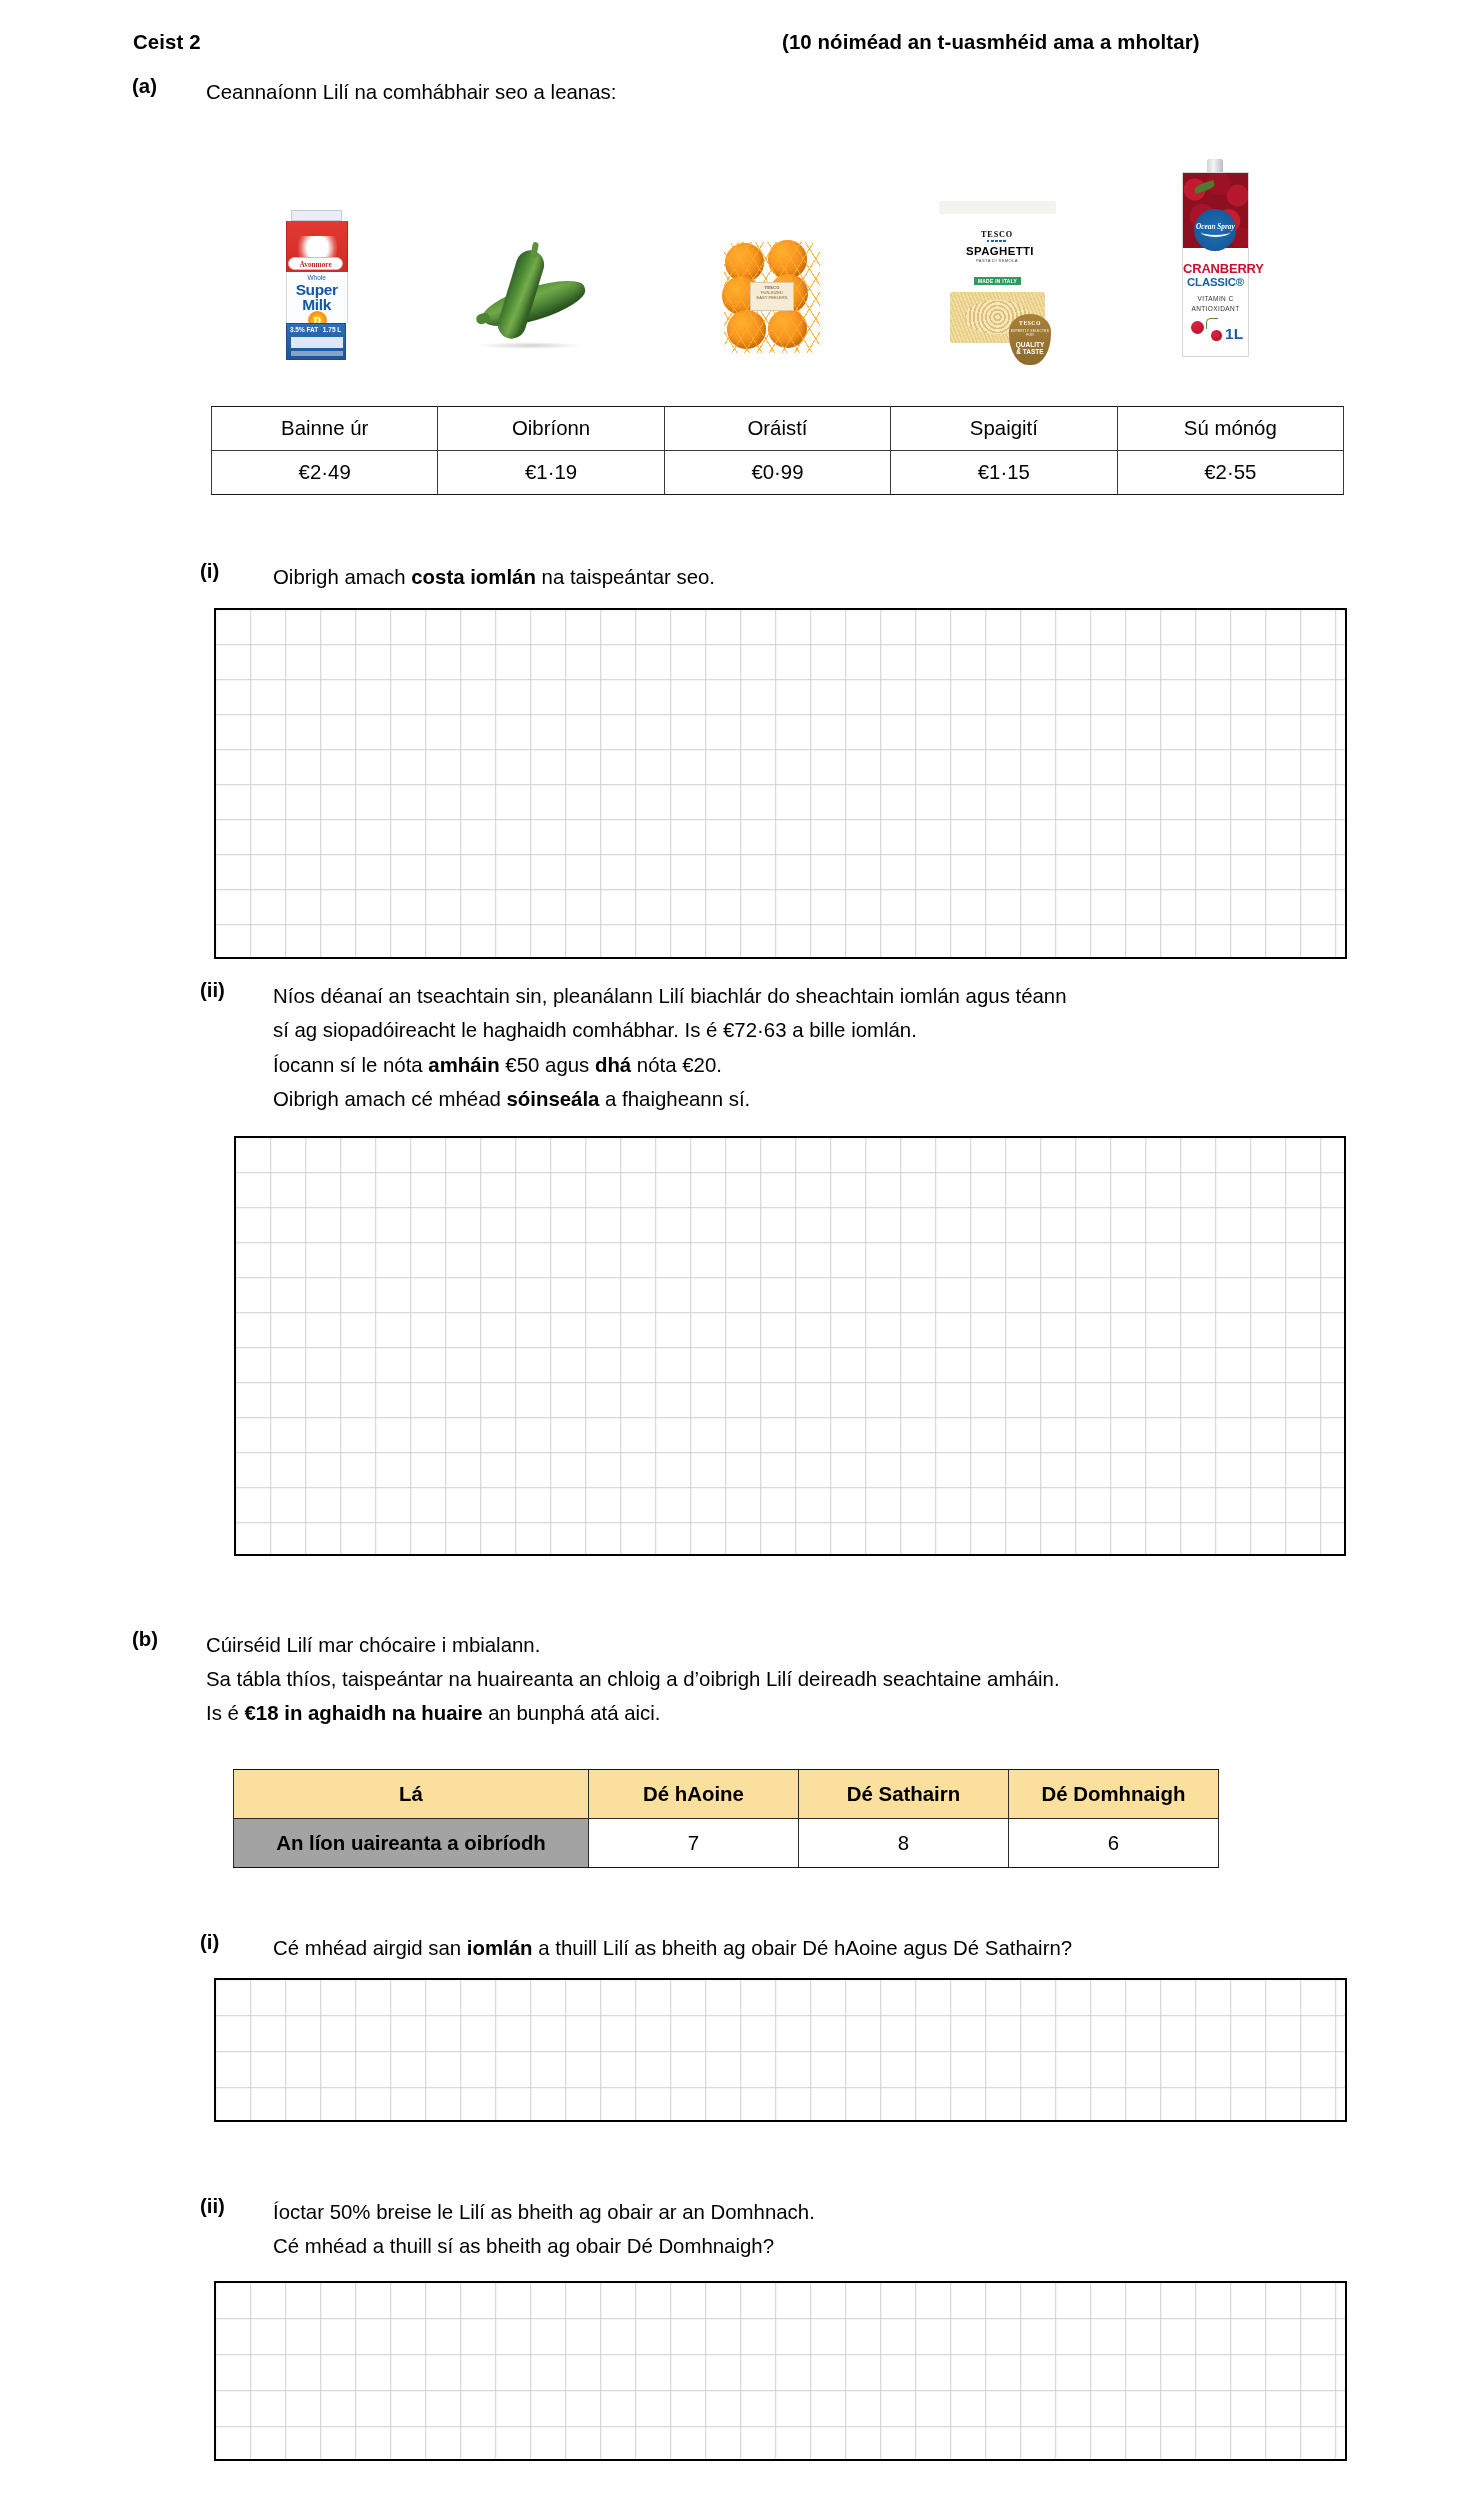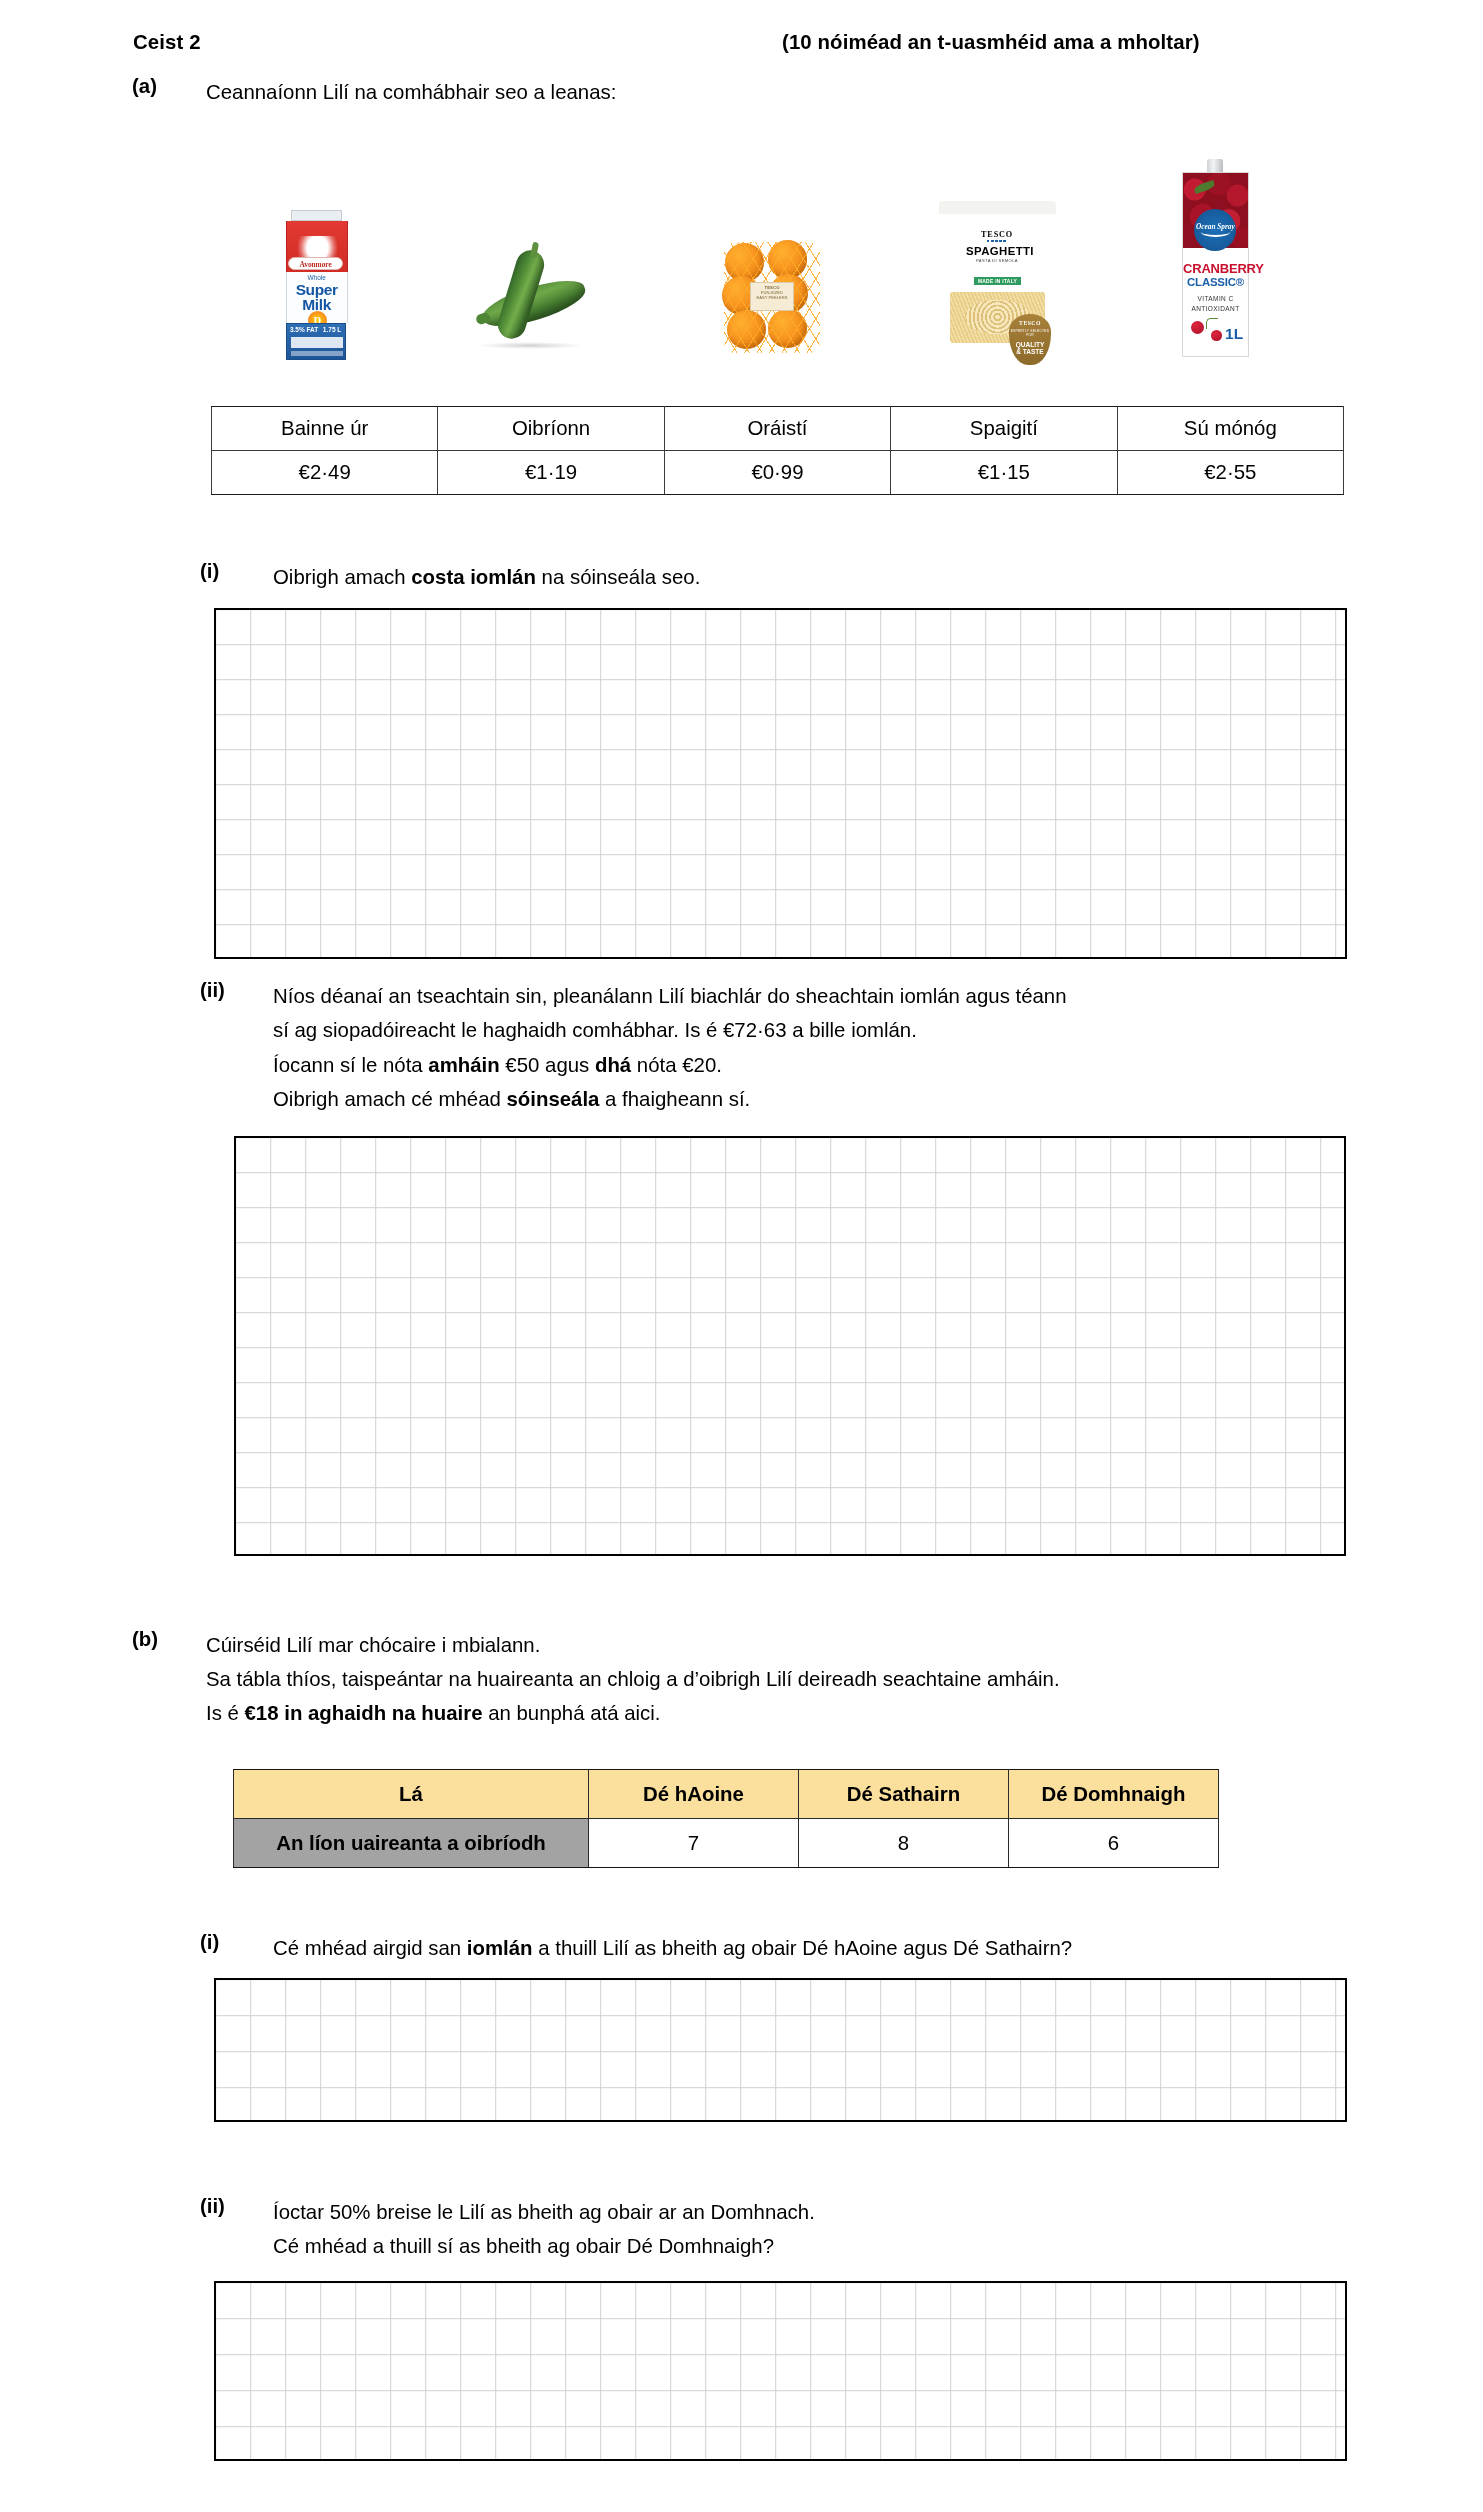--- a/index.html
+++ b/index.html
@@ -456,21 +456,21 @@
       <td>€2·49</td>
       <td>€1·19</td>
       <td>€0·99</td>
       <td>€1·15</td>
       <td>€2·55</td>
     </tr>
   </tbody>
     </table>
 
   <div class="q-label" style="left:200px; top:560px;">(i)</div>
-  <div class="q-text" style="left:273px; top:560px;"><span>Oibrigh amach </span><b>costa iomlán</b><span> na sóinseála seo.</span></div>
+  <div class="q-text" style="left:273px; top:560px;"><span>Oibrigh amach </span><b>costa iomlán</b><span> na taispeántar seo.</span></div>
 
   <div class="grid" style="left:214px; top:608px; width:1133px; height:351px; background-size:35px 35px;"></div>
 
   <div class="q-label" style="left:200px; top:979px;">(ii)</div>
   <div class="q-text" style="left:273px; top:979px;">Níos déanaí an tseachtain sin, pleanálann Lilí biachlár do sheachtain iomlán agus téann</div>
   <div class="q-text" style="left:273px; top:1013px;">sí ag siopadóireacht le haghaidh comhábhar. Is é €72·63 a bille iomlán.</div>
   <div class="q-text" style="left:273px; top:1048px;"><span>Íocann sí le nóta </span><b>amháin</b><span> €50 agus </span><b>dhá</b><span> nóta €20.</span></div>
   <div class="q-text" style="left:273px; top:1082px;"><span>Oibrigh amach cé mhéad </span><b>sóinseála</b><span> a fhaigheann sí.</span></div>
 
   <div class="grid" style="left:234px; top:1136px; width:1112px; height:420px; background-size:35px 35px;"></div>

